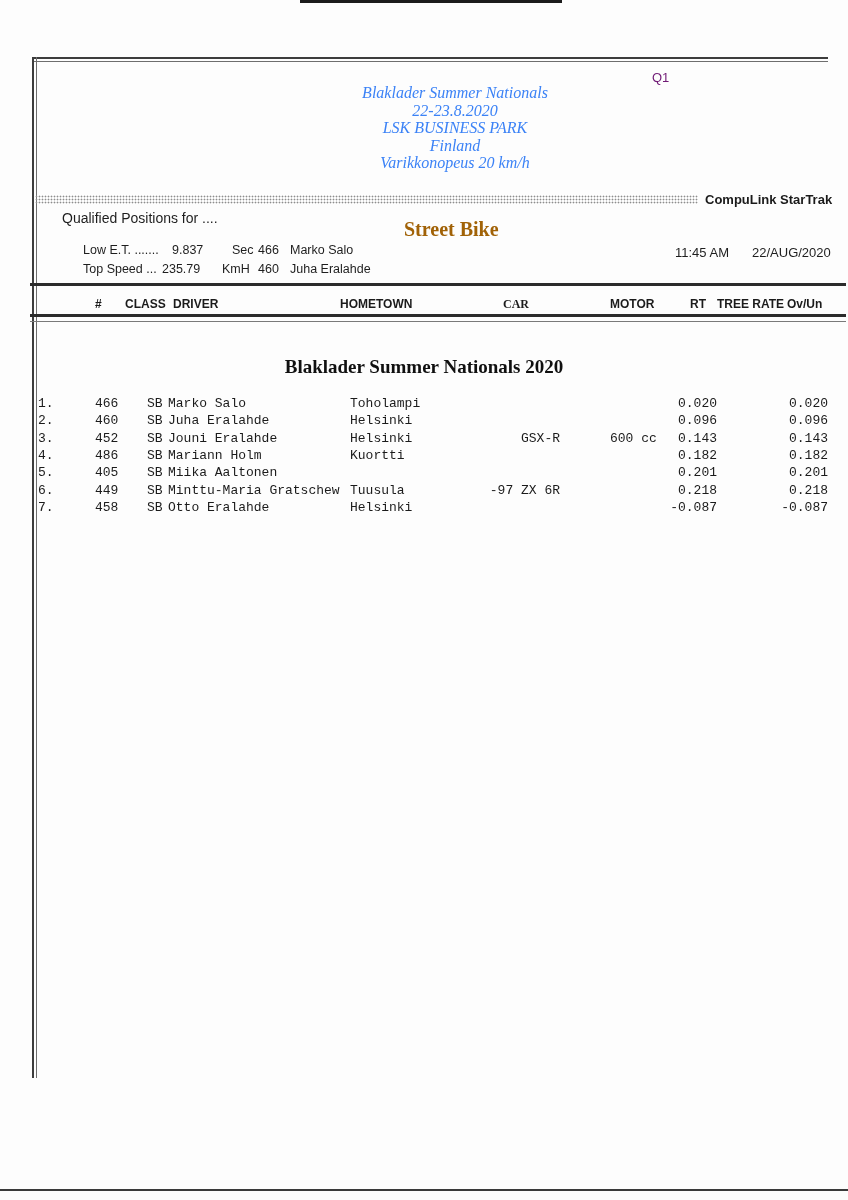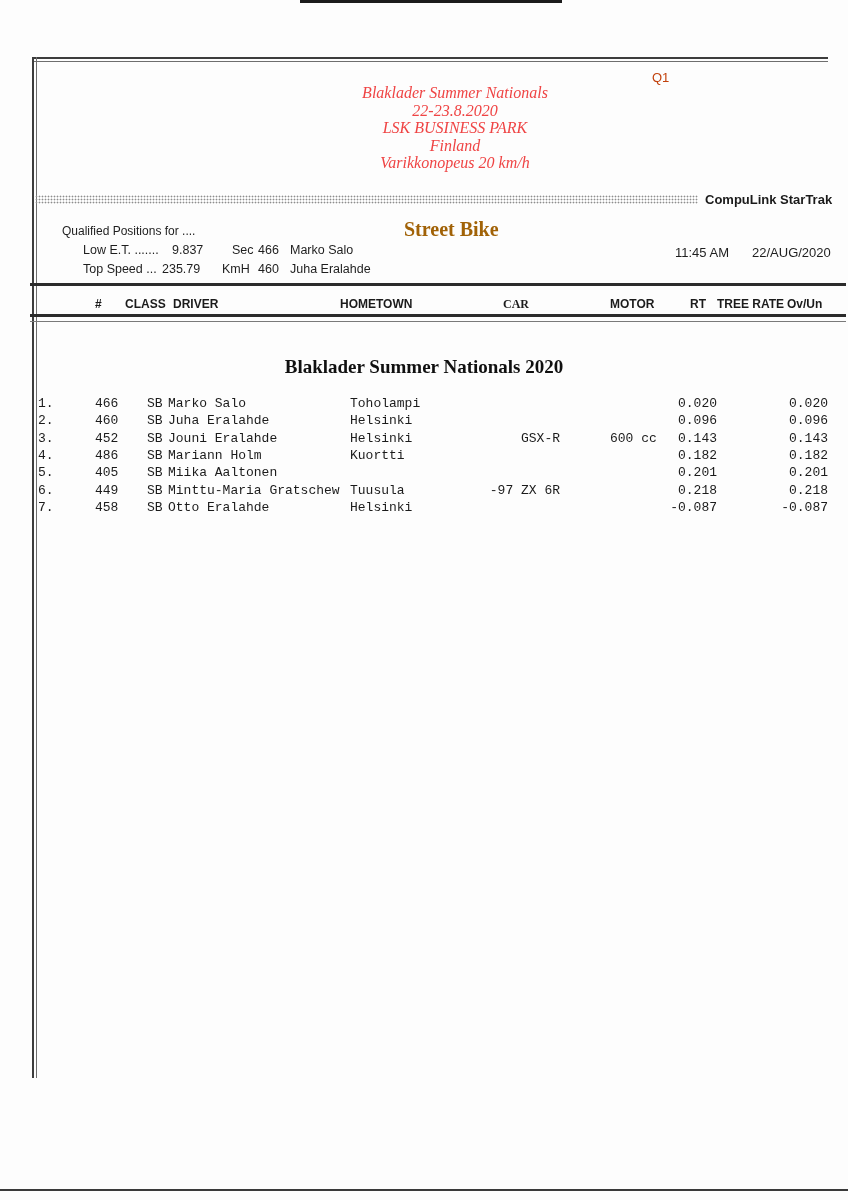--- a/index.html
+++ b/index.html
@@ -7,28 +7,28 @@
     width:848px;height:1200px;position:relative;background:#fdfdfd;
     font-family:"Liberation Sans",sans-serif;color:#1e1e1e;overflow:hidden;
   }
   .abs{position:absolute;}
   
   .top-edge-line{left:300px;top:0;width:262px;height:3px;background:#1c1c1c;}
   .frame-top{left:32px;top:57px;width:796px;height:2px;border-top:2px solid #3d3d3d;border-bottom:1px solid #6e6e6e;}
   .frame-left{left:32px;top:57px;width:2px;height:1021px;border-left:2px solid #3d3d3d;border-right:1px solid #6e6e6e;}
   .bottom-line{left:0;top:1189px;width:848px;height:2px;background:#3a3a3a;}
   
-  .q-label{left:652px;top:70px;font-size:13px;color:#c2410c;}
+  .q-label{left:652px;top:70px;font-size:13px;color:#701a75;}
   .event-block{left:255px;top:84px;width:400px;text-align:center;
-    font-family:"Liberation Serif",serif;font-style:italic;font-size:16px;line-height:17.5px;color:#ef4444;}
+    font-family:"Liberation Serif",serif;font-style:italic;font-size:16px;line-height:17.5px;color:#3b82f6;}
   .dotted-band{left:35px;top:195px;width:663px;height:9px;
     background-image:radial-gradient(circle,#8d8d8d 0.9px,rgba(0,0,0,0) 1.05px);background-size:3px 3px;}
   .brand{left:705px;top:192px;font-size:13px;font-weight:bold;color:#1a1a1a;}
   
-  .qual-heading{left:62px;top:224px;font-size:12px;}
+  .qual-heading{left:62px;top:210px;font-size:14px;}
   .class-title{left:404px;top:218px;font-family:"Liberation Serif",serif;font-weight:bold;font-size:20px;color:#a16207;}
   .stat-line{left:0;top:0;width:848px;height:16px;font-size:12.5px;}
   .stat-line span{position:absolute;white-space:pre;}
   #low-et-line{top:243px;}
   #top-speed-line{top:262px;}
   .s-label{left:83px;}
   .s-val-et{left:172px;} .s-unit-et{left:232px;}
   .s-val-ts{left:162px;} .s-unit-ts{left:222px;}
   .s-num{left:258px;} .s-driver{left:290px;}
   .time{left:675px;top:245px;font-size:13px;}

